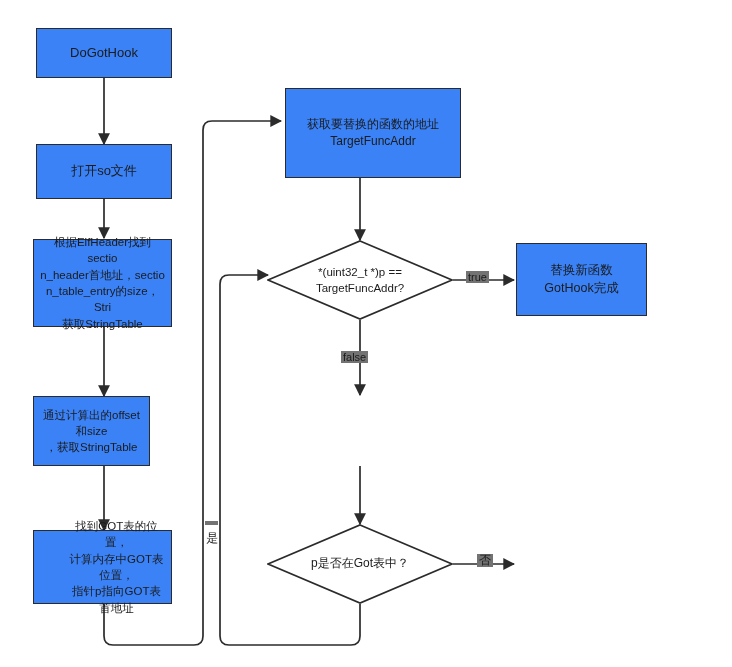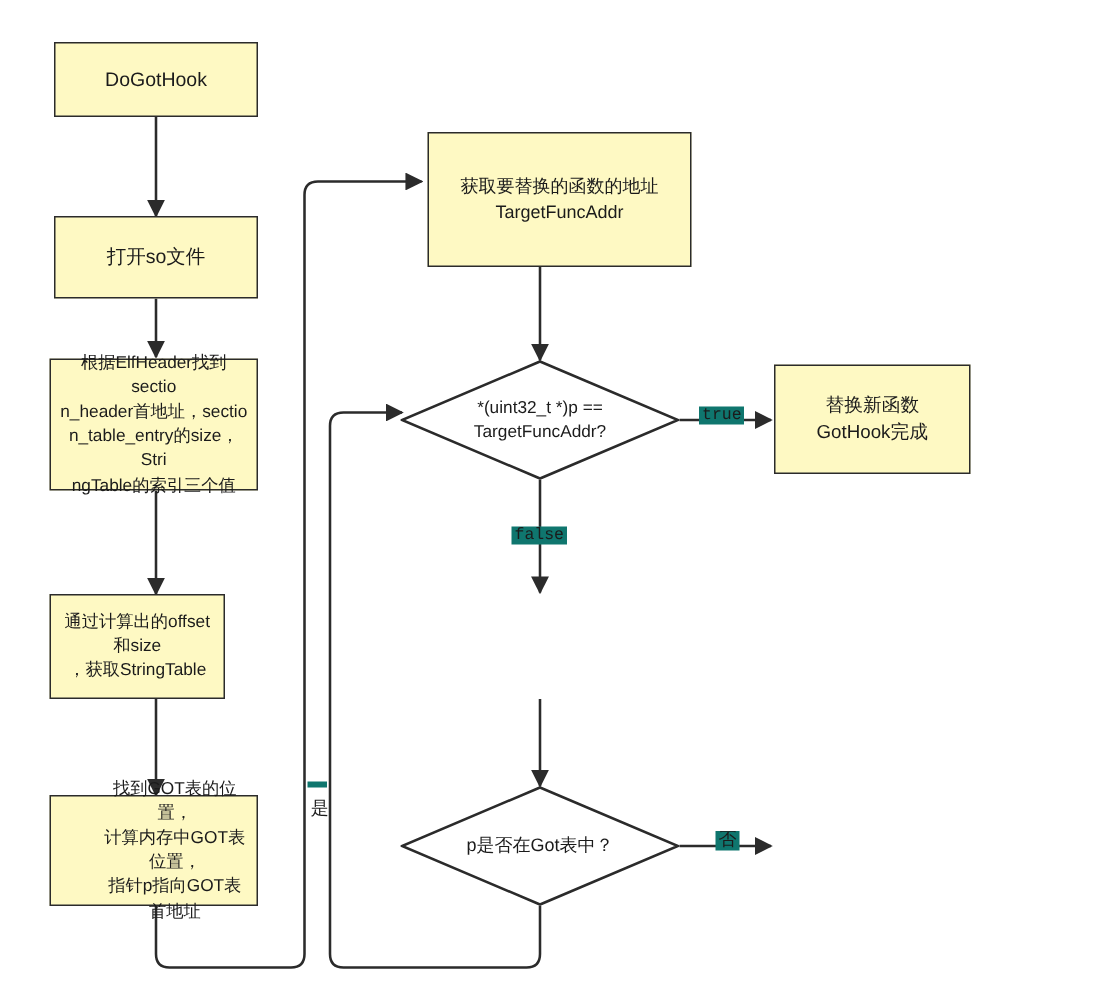--- a/index.html
+++ b/index.html
@@ -30,21 +30,21 @@
     position: absolute;
     box-sizing: border-box;
     display: flex;
     align-items: center;
     justify-content: center;
     text-align: center;
     color: #1b1b1b;
   }
   .node.process {
     border: 1.6px solid #2b2b2b;
-    background: #fef9c3;
+    background: #3b82f6;
   }
   .node .txt {
     display: block;
     width: 100%;
     padding: 0 5px;
     line-height: 1.42;
     white-space: pre-line;
     word-break: break-word;
   }
   .node.decision {
@@ -59,25 +59,24 @@
     height: 100%;
   }
   .node.decision .txt {
     position: relative;
     z-index: 2;
     padding: 0 14px;
   }
   .edge-label {
     position: absolute;
     color: #1b1b1b;
-    background: #0f766e;
+    background: #737373;
     padding: 0 2px;
     line-height: 1.1;
     white-space: nowrap;
-    font-family: Liberation Mono, monospace;
   }
   .edge-label.vertical {
     writing-mode: vertical-rl;
     padding: 2px 0;
   }
   .fs-11 { font-size: 11px; }
   .fs-115 { font-size: 11.5px; }
   .fs-12 { font-size: 12px; }
   .fs-125 { font-size: 12.5px; }
   .fs-13 { font-size: 13px; }
@@ -124,21 +123,21 @@
   </div>
 
   <div class="node process fs-13" style="left:36px; top:144px; width:136px; height:55px;">
     <span class="txt">打开so文件</span>
   </div>
 
   <div class="node process fs-115" style="left:33px; top:239px; width:139px; height:88px;">
     <span class="txt">根据ElfHeader找到sectio
 n_header首地址，sectio
 n_table_entry的size，Stri
-ngTable的索引三个值</span>
+获取StringTable</span>
   </div>
 
   <div class="node process fs-115" style="left:33px; top:396px; width:117px; height:70px;">
     <span class="txt">通过计算出的offset和size
 ，获取StringTable</span>
   </div>
 
   <div class="node process fs-115" style="left:33px; top:530px; width:139px; height:74px;padding-left:28px;">
     <span class="txt">找到GOT表的位置，
 计算内存中GOT表位置，

